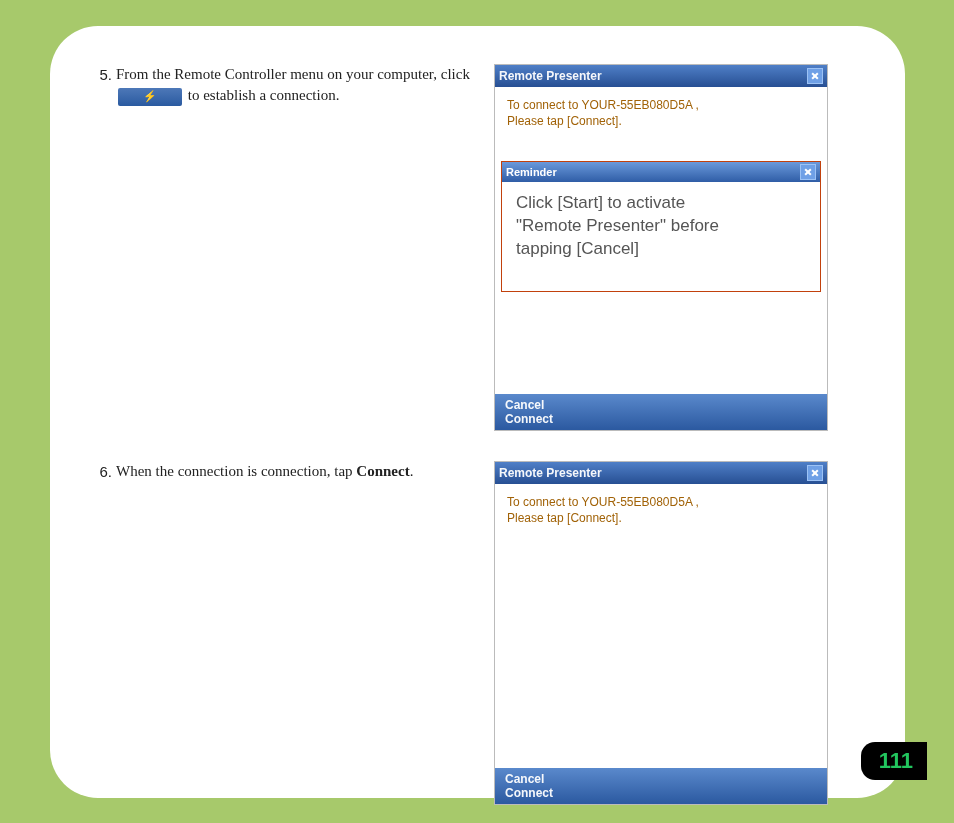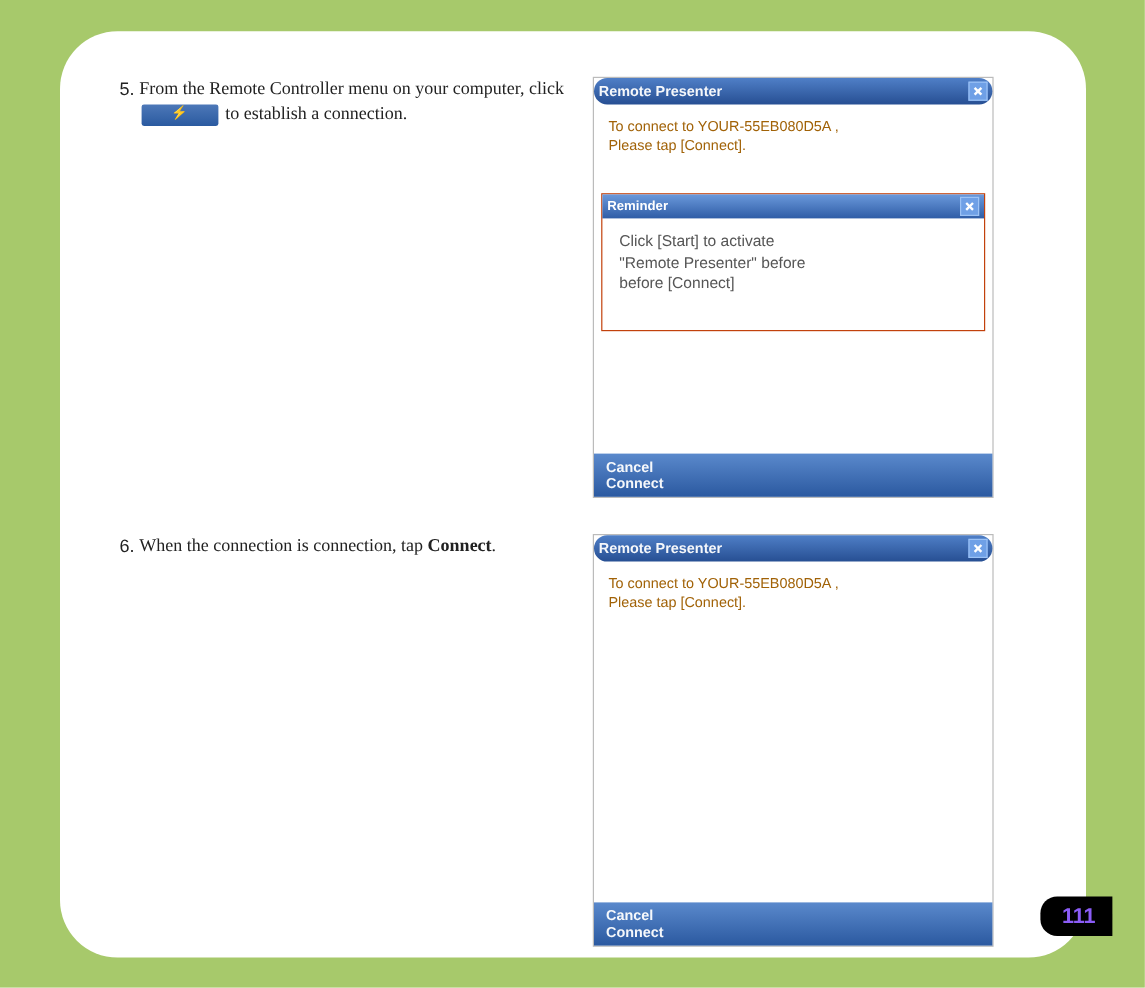--- a/index.html
+++ b/index.html
@@ -97,21 +97,20 @@
   }
   .titlebar {
     background: linear-gradient(#4f7fc7, #274f93);
     color: #fff;
     display: flex;
     align-items: center;
     justify-content: space-between;
     padding: 3px 4px;
     font-size: 12px;
     font-weight: bold;
-    border-radius: 11px;
   }
   .titlebar .tb-title { filter: blur(0.3px); opacity: .95; }
   .tb-close {
     width: 16px; height: 16px;
     background: #6fa0e6;
     border: 1px solid #9cc2f5;
     position: relative;
   }
   .tb-close::before, .tb-close::after {
     content:""; position:absolute; left:50%; top:50%;
@@ -136,21 +135,21 @@
     color: #fff;
     display: flex;
     justify-content: space-between;
     align-items: center;
     padding: 2px 4px;
     font-size: 11px;
     font-weight: bold;
   }
   .reminder-body {
     padding: 10px 12px 30px 14px;
-    font-size: 13px;
+    font-size: 17px;
     color: #555;
     line-height: 1.35;
   }
   .device-empty { height: 94px; }
   .footer-bar {
     background: linear-gradient(#5a89cc, #2b59a0);
     color: #fff;
     display: flex;
     justify-content: space-between;
     padding: 4px 10px;
@@ -158,23 +157,23 @@
     font-weight: bold;
     flex-direction: column;
   }
   .footer-bar span { opacity: .95; }
 
   .page-number {
     position: absolute;
     right: -22px;
     bottom: 18px;
     background: #000;
-    color: #8b5cf6;
-    font-weight: bold;
-    font-size: 18px;
+    color: #22c55e;
+    font-weight: bold;
+    font-size: 22px;
     padding: 6px 14px 6px 18px;
     border-radius: 14px 0 0 14px;
   }
   .blurry { filter: blur(0.3px); }
 </style>
 </head>
 <body>
 
 <div class="page">
 
@@ -201,21 +200,21 @@
           <div class="blurry">Please tap [Connect].</div>
         </div>
         <div class="reminder">
           <div class="reminder-title">
             <span class="blurry">Reminder</span>
             <span class="tb-close"></span>
           </div>
           <div class="reminder-body">
             <div class="blurry">Click [Start] to activate</div>
             <div class="blurry">"Remote Presenter" before</div>
-            <div class="blurry">before [Connect]</div>
+            <div class="blurry">tapping [Cancel]</div>
           </div>
         </div>
         <div class="device-empty"></div>
         <div class="footer-bar">
           <span class="blurry">Cancel</span>
           <span class="blurry">Connect</span>
         </div>
       </div>
     </div>
   </div>

